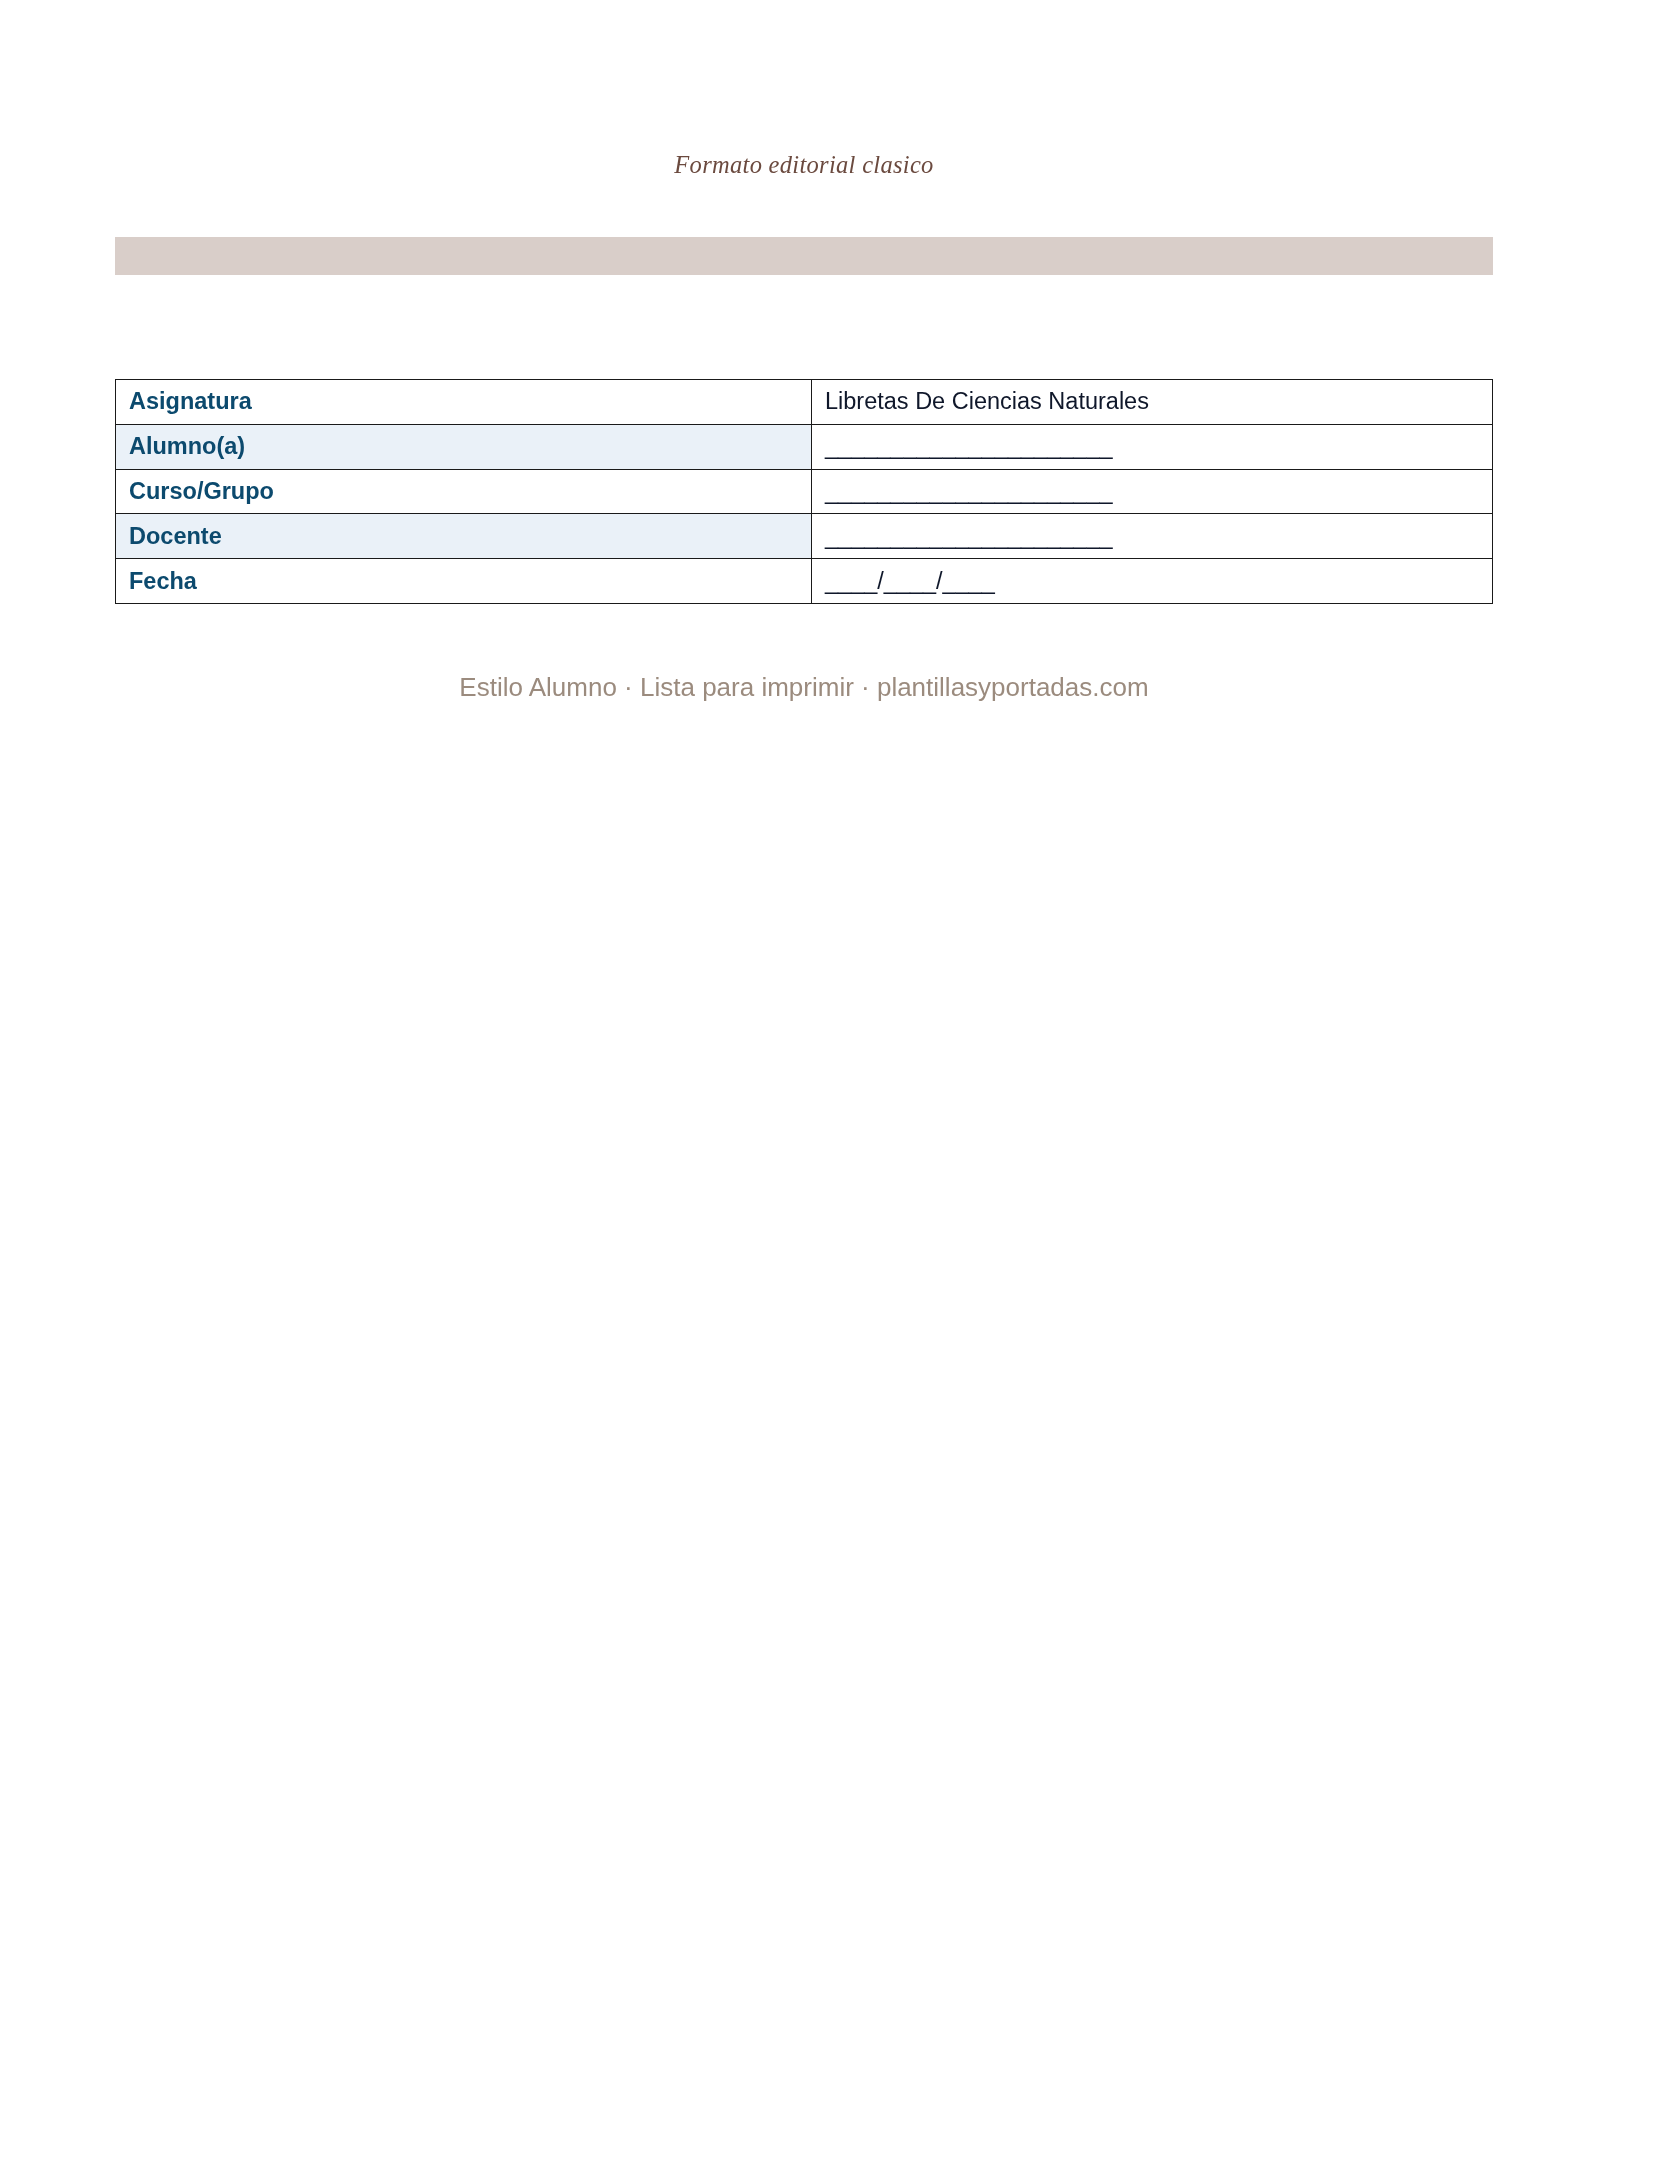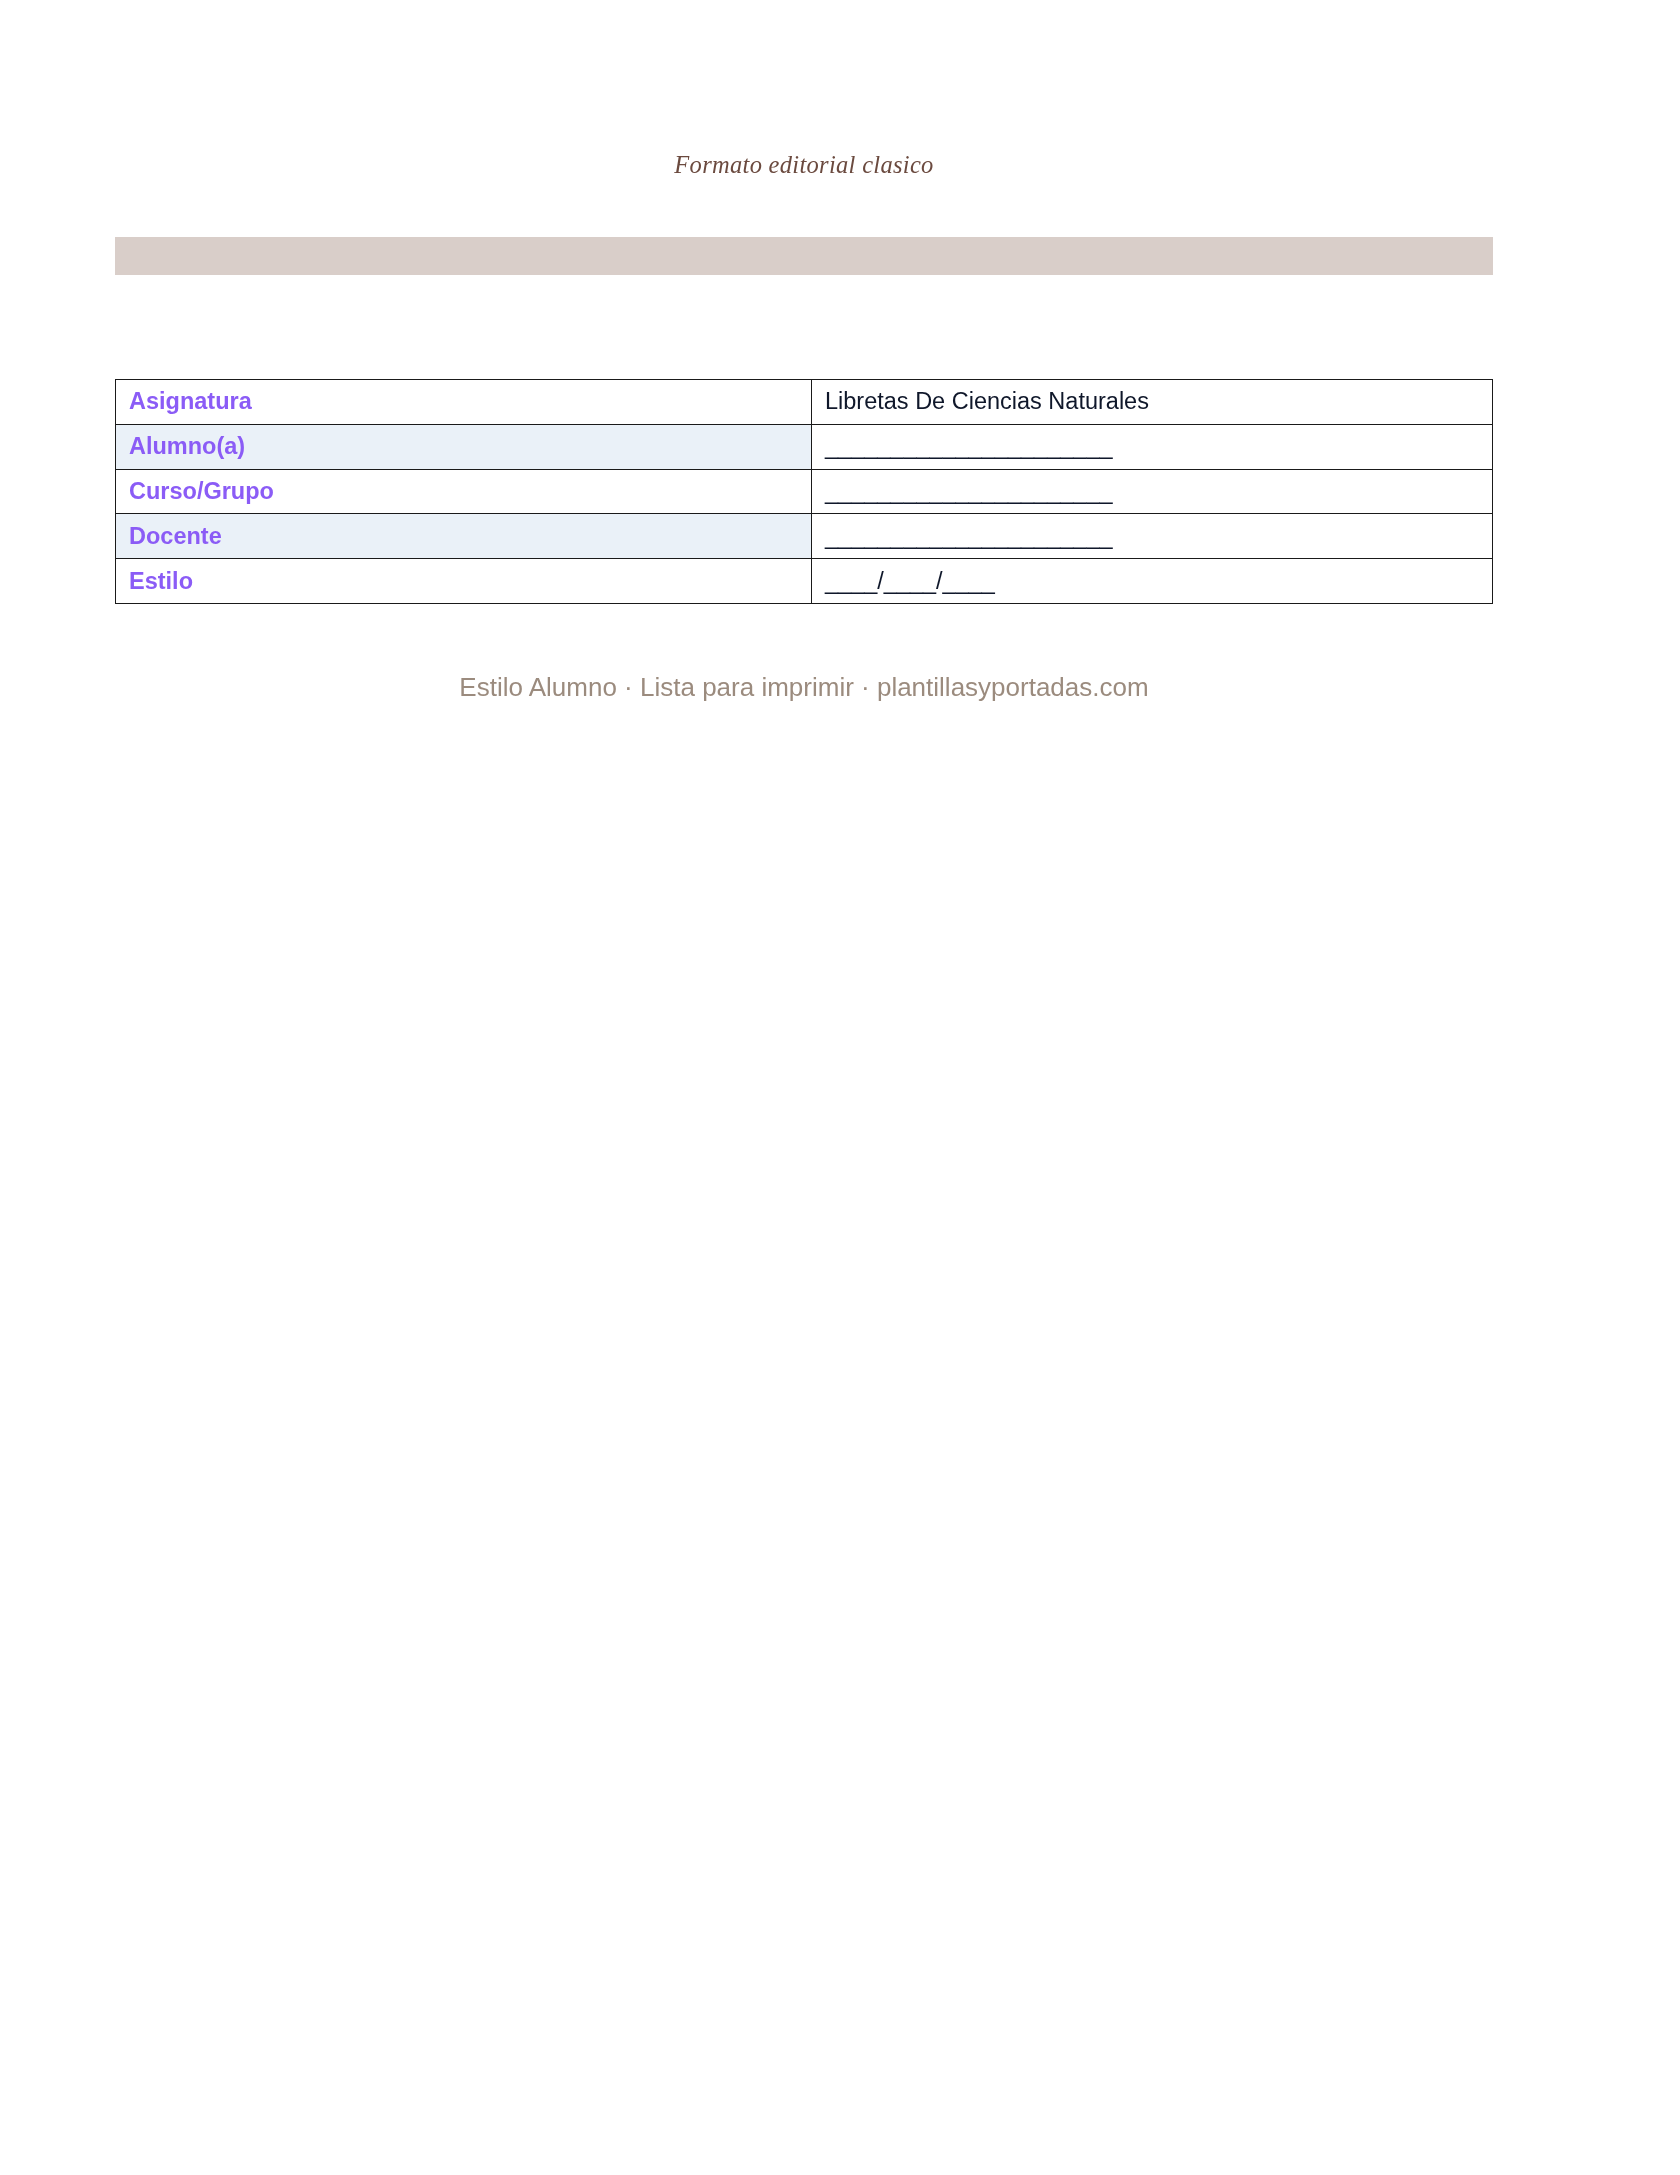--- a/index.html
+++ b/index.html
@@ -79,21 +79,21 @@
   table.info td {
     border: 0.9px solid #1a1a1a;
     height: 40px;
     padding: 1.9px 13px;
     vertical-align: middle;
     font-size: 23.5px;
   }
   td.label {
     width: 669px;
     font-weight: bold;
-    color: #8b5cf6;
+    color: #0c4a6e;
   }
   td.value {
     font-weight: normal;
     color: #0f172a;
   }
   tr.shaded td.label {
     background: #eaf1f8;
   }
   .blank-line {
     letter-spacing: 0px;
@@ -130,21 +130,21 @@
         </tr>
         <tr>
           <td class="label">Curso/Grupo</td>
           <td class="value blank-line">______________________</td>
         </tr>
         <tr class="shaded">
           <td class="label">Docente</td>
           <td class="value blank-line">______________________</td>
         </tr>
         <tr>
-          <td class="label">Estilo</td>
+          <td class="label">Fecha</td>
           <td class="value blank-line">____/____/____</td>
         </tr>
       </tbody>
     </table>
   </div>
 
   <div class="footer-note">Estilo Alumno · Lista para imprimir · plantillasyportadas.com</div>
 
 </div>
 

